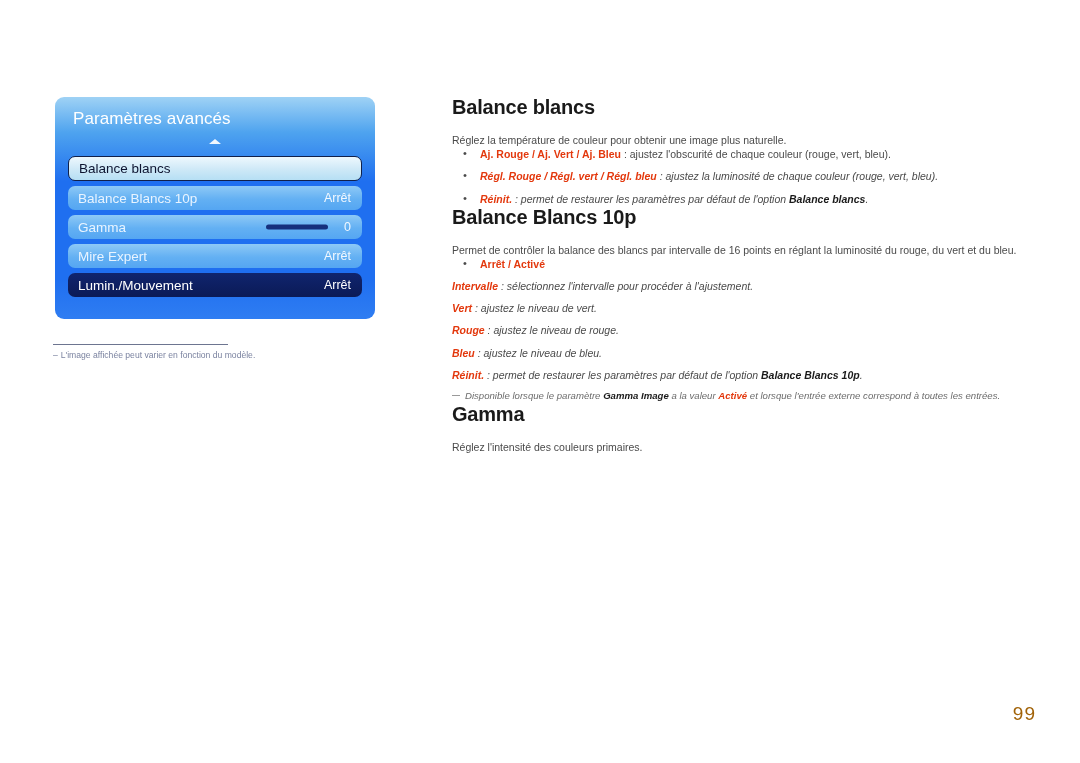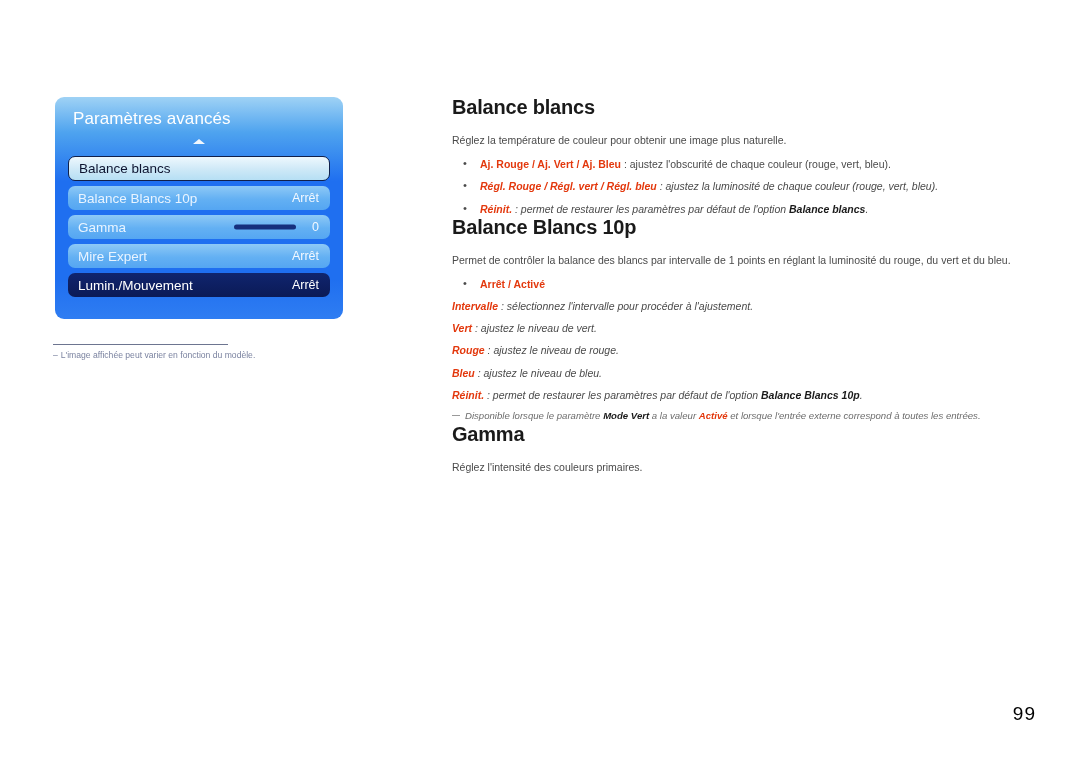--- a/index.html
+++ b/index.html
@@ -14,21 +14,21 @@
     font-family: "Liberation Sans", sans-serif;
     overflow: hidden;
     -webkit-font-smoothing: antialiased;
   }
 
   
   .osd-panel {
     position: absolute;
     left: 55px;
     top: 97px;
-    width: 288px;
+    width: 320px;
     height: 222px;
     border-radius: 9px;
     background: linear-gradient(to bottom,
         #9fd2f5 0%,
         #4ea3ef 16%,
         #1f6ff0 38%,
         #1f6ff0 82%,
         #2f7df2 100%);
     box-sizing: border-box;
     overflow: hidden;
@@ -187,30 +187,30 @@
     width: 8px;
     height: 1.4px;
     background: #9a9a9a;
   }
   .k { color: #e3380d; font-weight: bold; }
   .kb { color: #1a1a1a; font-weight: bold; }
   .plain { color: #4a4a4a; font-weight: normal; }
 
   
   .blk-sub { margin-top: 14px; }
-  .row-gap { margin-top: 10px; }
+  .row-gap { }
   .row-gap-s { margin-top: 8px; font-style: italic; }
   .title-gap { margin-top: 33px; }
 
   .page-num {
     position: absolute;
     right: 44px;
     bottom: 38px;
     font-size: 19px;
-    color: #000000;
+    color: #a16207;
     letter-spacing: 1px;
   }
 </style>
 </head>
 <body>
 
 <div class="osd-panel">
 
   <div class="osd-title">Paramètres avancés</div>
   <div class="osd-uparrow"></div>
@@ -264,21 +264,21 @@
   <div class="b-item row-gap-s">
     <span class="k">Régl. Rouge / Régl. vert / Régl. bleu</span><span class="plain"> : ajustez la luminosité de chaque couleur (rouge, vert, bleu).</span>
   </div>
 
   <div class="b-item row-gap-s">
     <span class="k">Réinit.</span><span class="plain"> : permet de restaurer les paramètres par défaut de l'option </span><span class="kb">Balance blancs</span><span class="plain">.</span>
   </div>
 
   <h2 class="sec-title title-gap">Balance Blancs 10p</h2>
 
-  <div class="para blk-sub">Permet de contrôler la balance des blancs par intervalle de 1 points en réglant la luminosité du rouge, du vert et du bleu.</div>
+  <div class="para blk-sub">Permet de contrôler la balance des blancs par intervalle de 16 points en réglant la luminosité du rouge, du vert et du bleu.</div>
 
   <div class="b-item row-gap">
     <span class="k">Arrêt / Activé</span>
   </div>
 
   <div class="para row-gap-s">
     <span class="k">Intervalle</span><span class="plain"> : sélectionnez l'intervalle pour procéder à l'ajustement.</span>
   </div>
 
   <div class="para row-gap-s">
@@ -291,21 +291,21 @@
 
   <div class="para row-gap-s">
     <span class="k">Bleu</span><span class="plain"> : ajustez le niveau de bleu.</span>
   </div>
 
   <div class="para row-gap-s">
     <span class="k">Réinit.</span><span class="plain"> : permet de restaurer les paramètres par défaut de l'option </span><span class="kb">Balance Blancs 10p</span><span class="plain">.</span>
   </div>
 
   <div class="n-item row-gap-s">
-    <span>Disponible lorsque le paramètre </span><span class="kb">Mode Vert</span><span> a la valeur </span><span class="k">Activé</span><span> et lorsque l'entrée externe correspond à toutes les entrées.</span>
+    <span>Disponible lorsque le paramètre </span><span class="kb">Gamma Image</span><span> a la valeur </span><span class="k">Activé</span><span> et lorsque l'entrée externe correspond à toutes les entrées.</span>
   </div>
 
 
   <h2 class="sec-title title-gap">Gamma</h2>
 
   <div class="para blk-sub">Réglez l'intensité des couleurs primaires.</div>
 
 </div>
 
 <div class="page-num">99</div>

